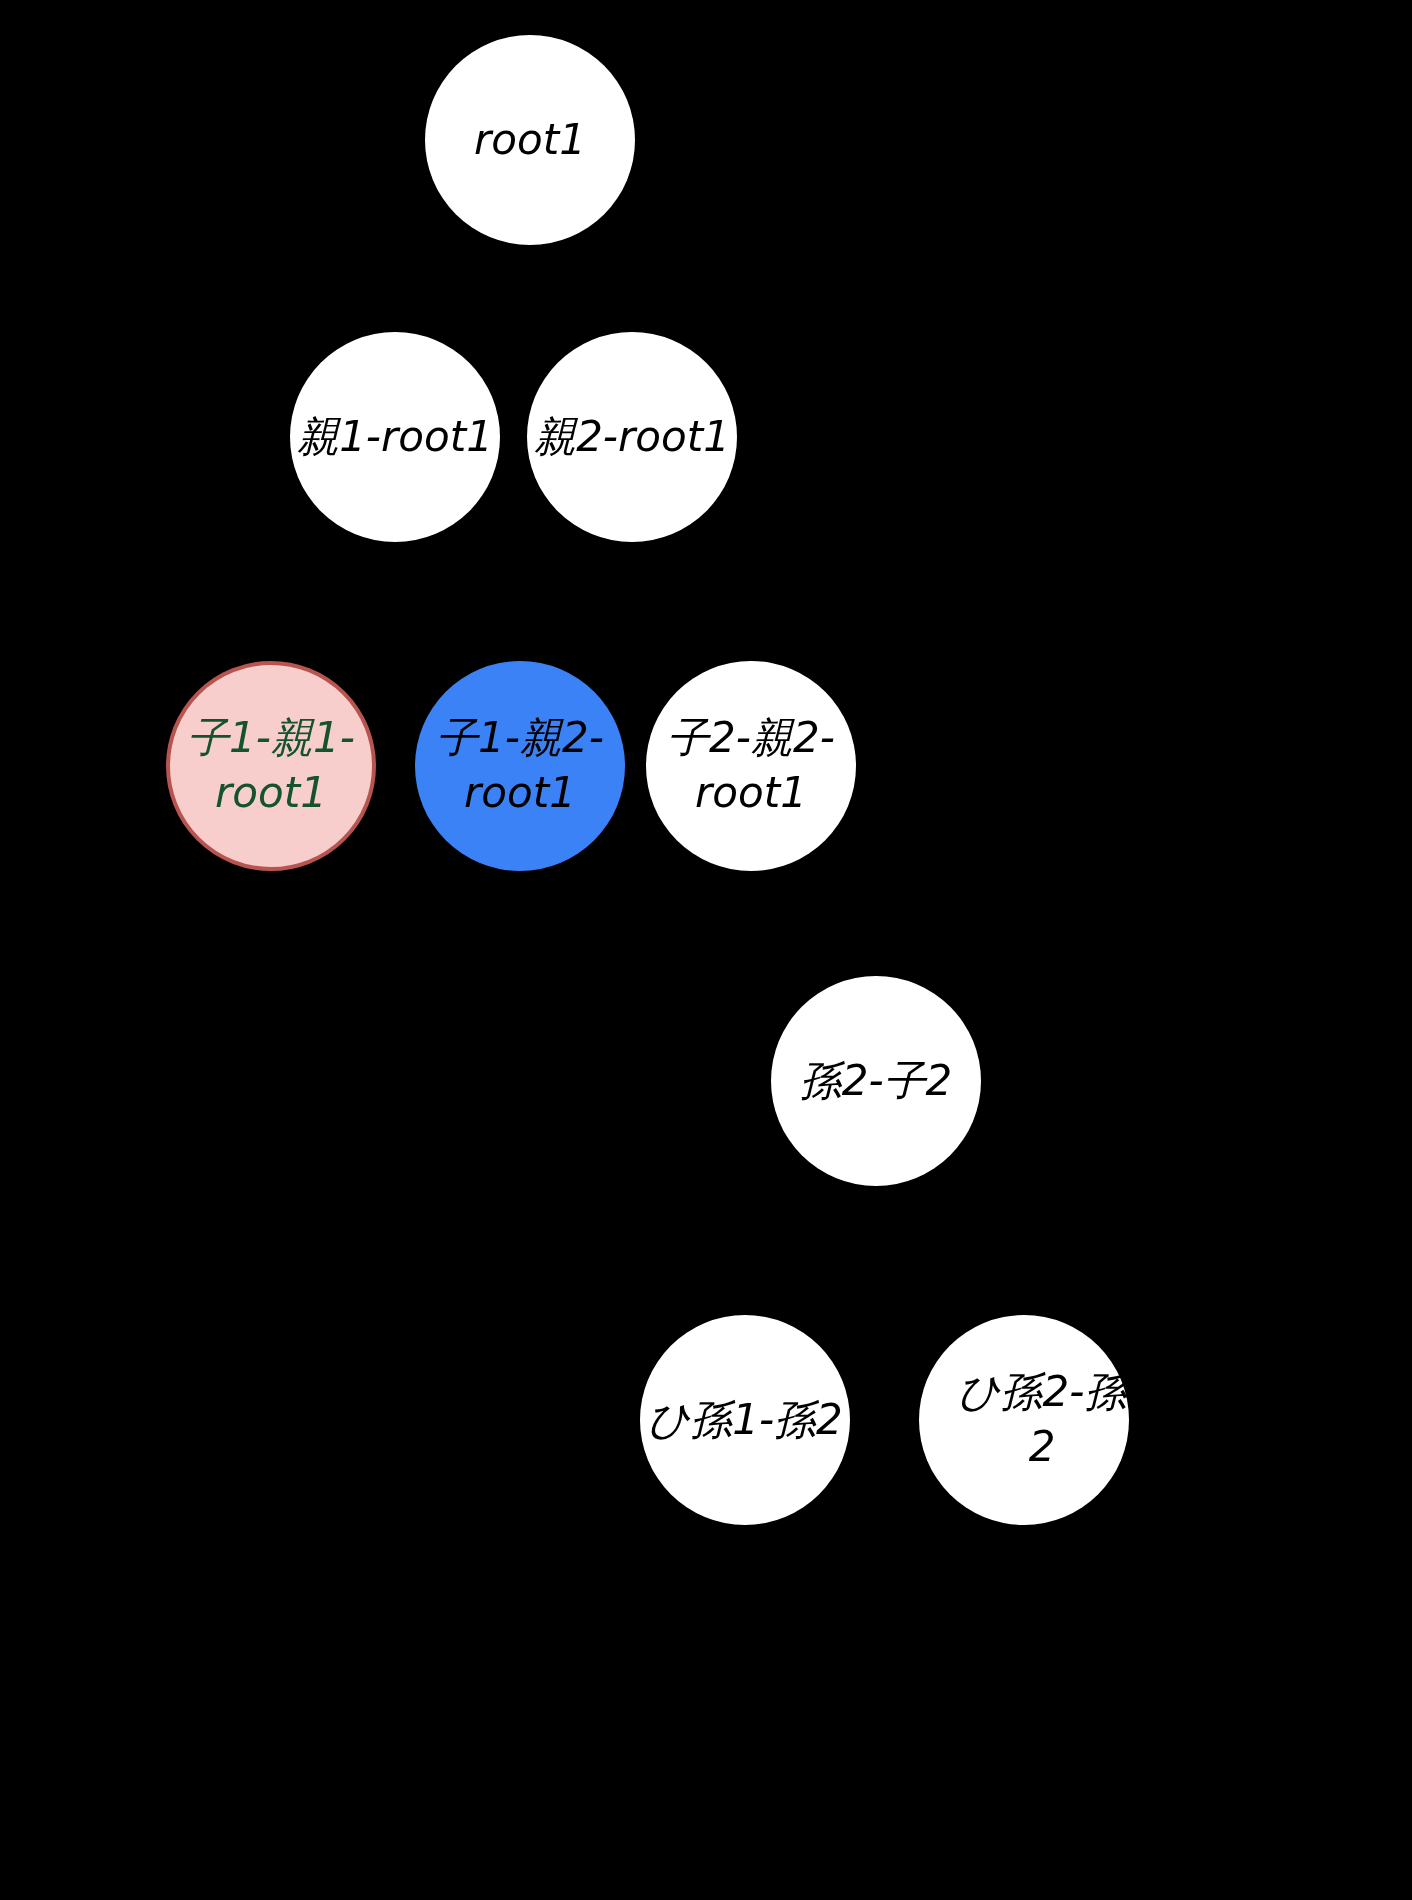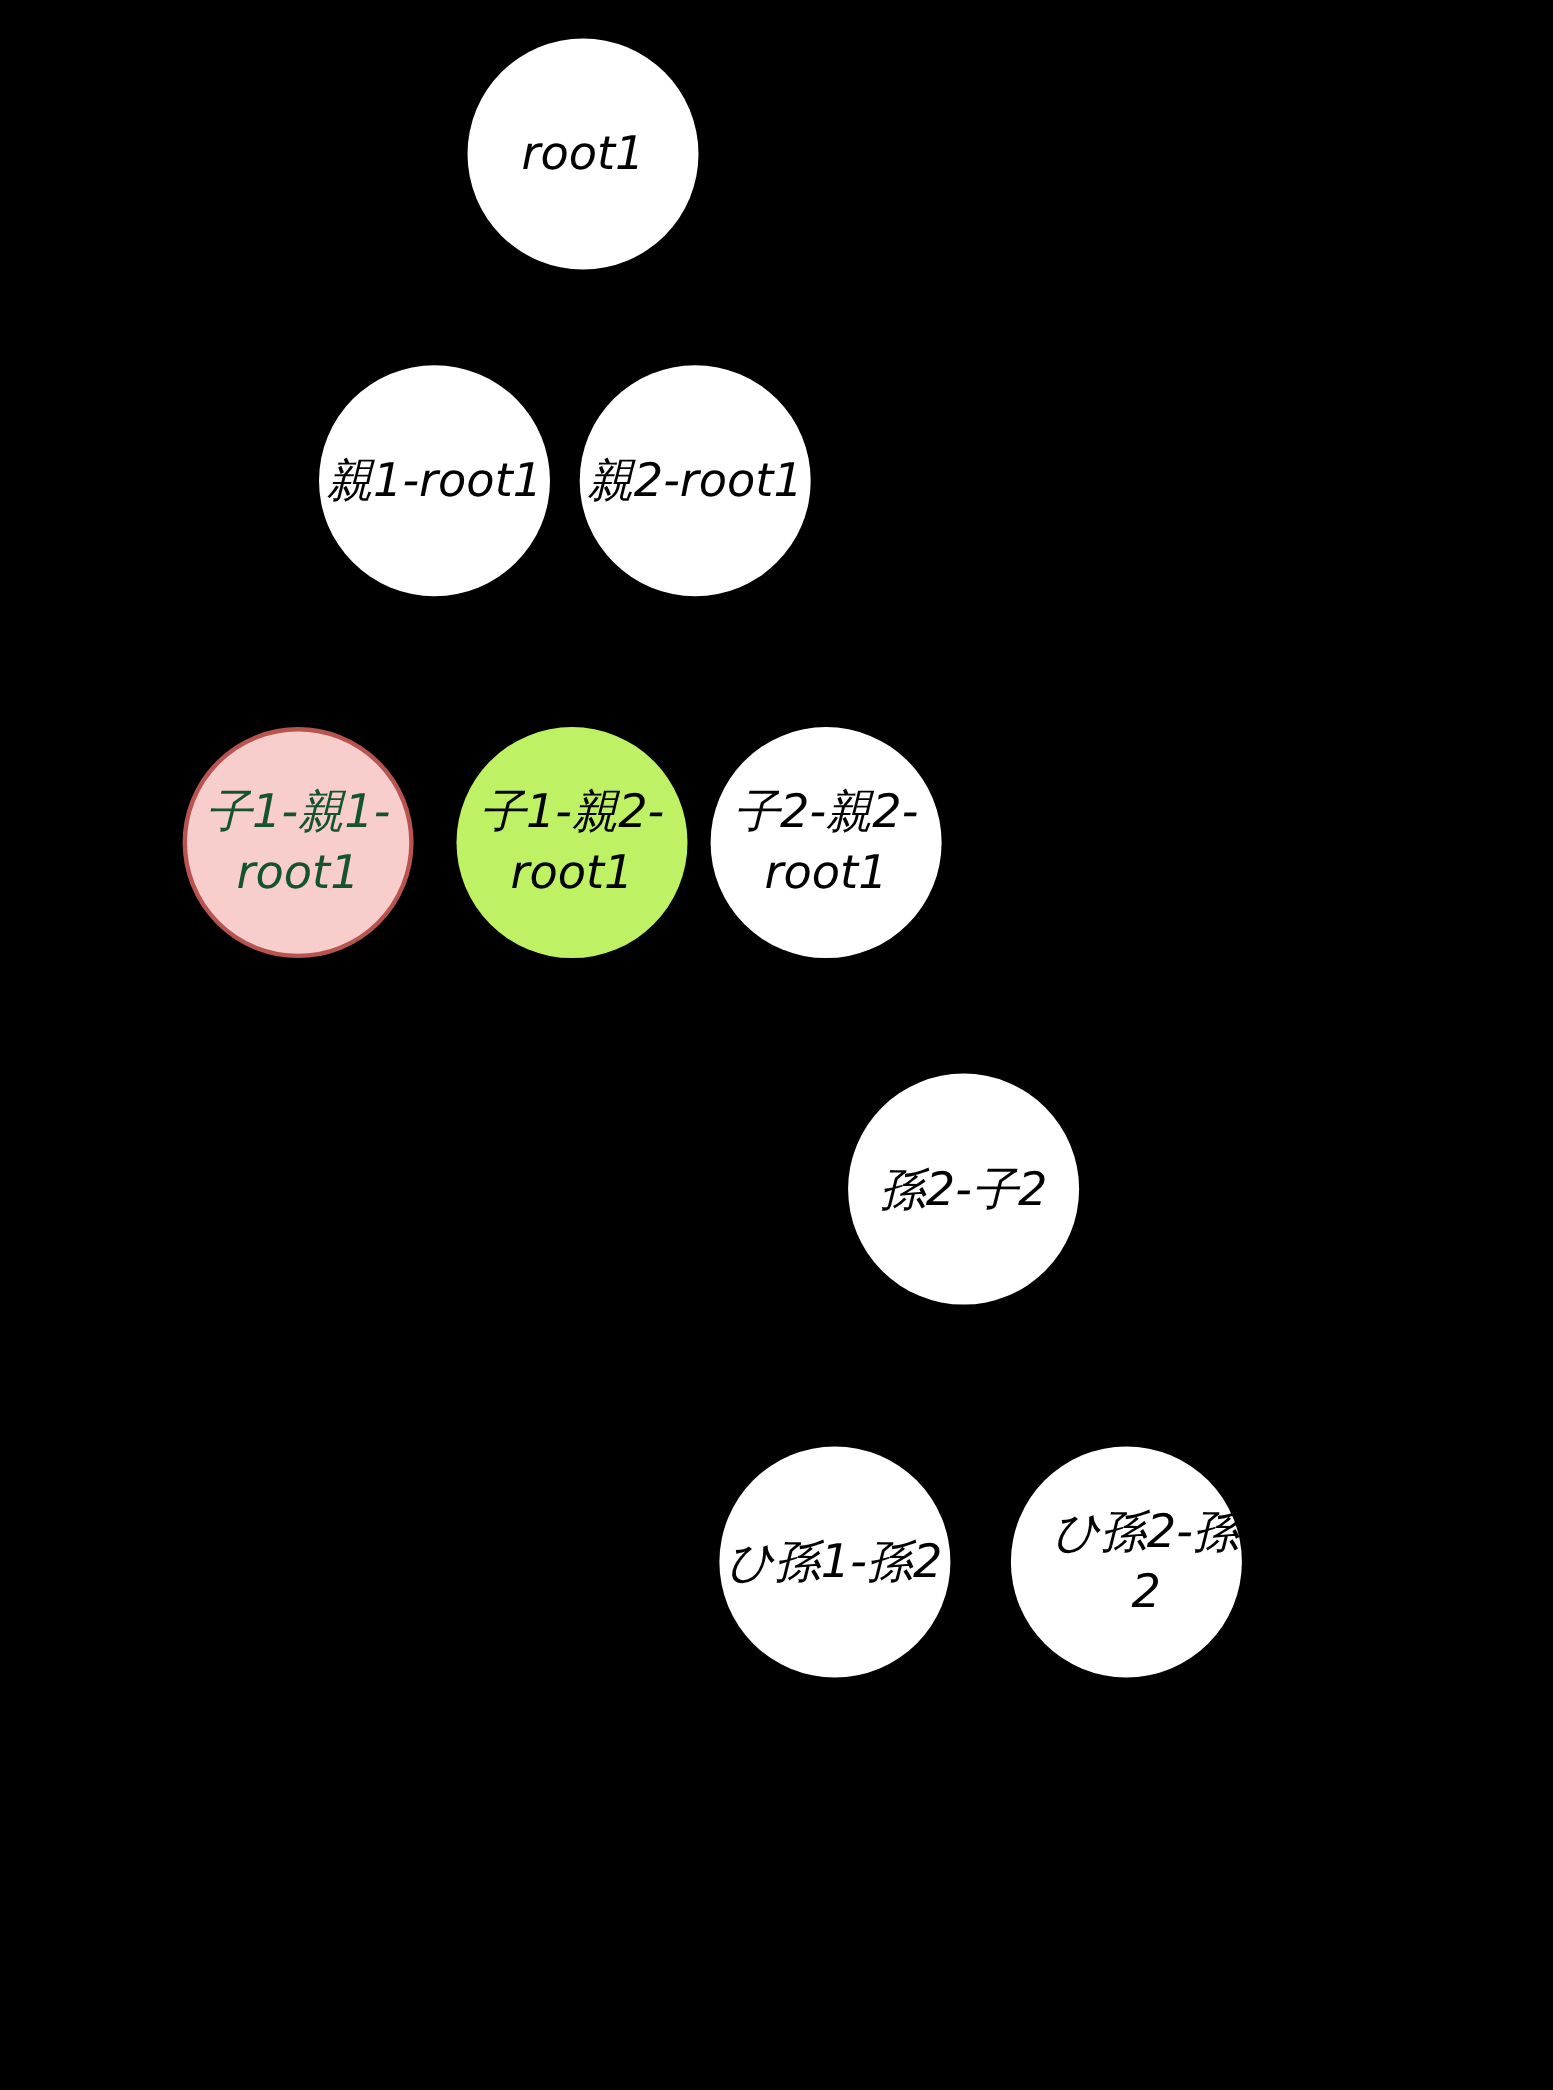--- a/index.html
+++ b/index.html
@@ -50,30 +50,30 @@
     <div class="node" style="left: 290px; top: 332px; width: 210px; height: 210px; background: rgb(255, 255, 255);">
       <span class="label" style="color: rgb(0, 0, 0);">親1-root1</span>
     </div>
     <div class="node" style="left: 527px; top: 332px; width: 210px; height: 210px; background: rgb(255, 255, 255);">
       <span class="label" style="color: rgb(0, 0, 0);">親2-root1</span>
     </div>
     <div class="node" style="left: 166px; top: 661px; width: 210px; height: 210px; background: rgb(248, 206, 204); border: 4px solid rgb(184, 84, 80);">
       <span class="label" style="color: #14532d;">子1-親1-
 root1</span>
     </div>
-    <div class="node" style="left: 415px; top: 661px; width: 210px; height: 210px; background: #bef264; align-items: center;">
+    <div class="node" style="left: 415px; top: 661px; width: 210px; height: 210px; background: #3b82f6; align-items: center;">
       <span class="label" style="color: rgb(0, 0, 0);">子1-親2-
 root1</span>
     </div>
     <div class="node" style="left: 646px; top: 661px; width: 210px; height: 210px; background: rgb(255, 255, 255);">
       <span class="label" style="color: rgb(0, 0, 0);">子2-親2-
 root1</span>
     </div>
     <div class="node" style="left: 771px; top: 976px; width: 210px; height: 210px; background: rgb(255, 255, 255);">
       <span class="label" style="color: rgb(0, 0, 0);">孫2-子2</span>
     </div>
-    <div class="node" style="left: 654px; top: 1315px; width: 210px; height: 210px; background: rgb(255, 255, 255);">
+    <div class="node" style="left: 640px; top: 1315px; width: 210px; height: 210px; background: rgb(255, 255, 255);">
       <span class="label" style="color: rgb(0, 0, 0);">ひ孫1-孫2</span>
     </div>
     <div class="node" style="left: 919px; top: 1315px; width: 210px; height: 210px; background: rgb(255, 255, 255);">
       <span class="label" style="color: rgb(0, 0, 0); margin-left: 36px;">ひ孫2-孫2</span>
     </div>
   </div>
 
 </body></html>

